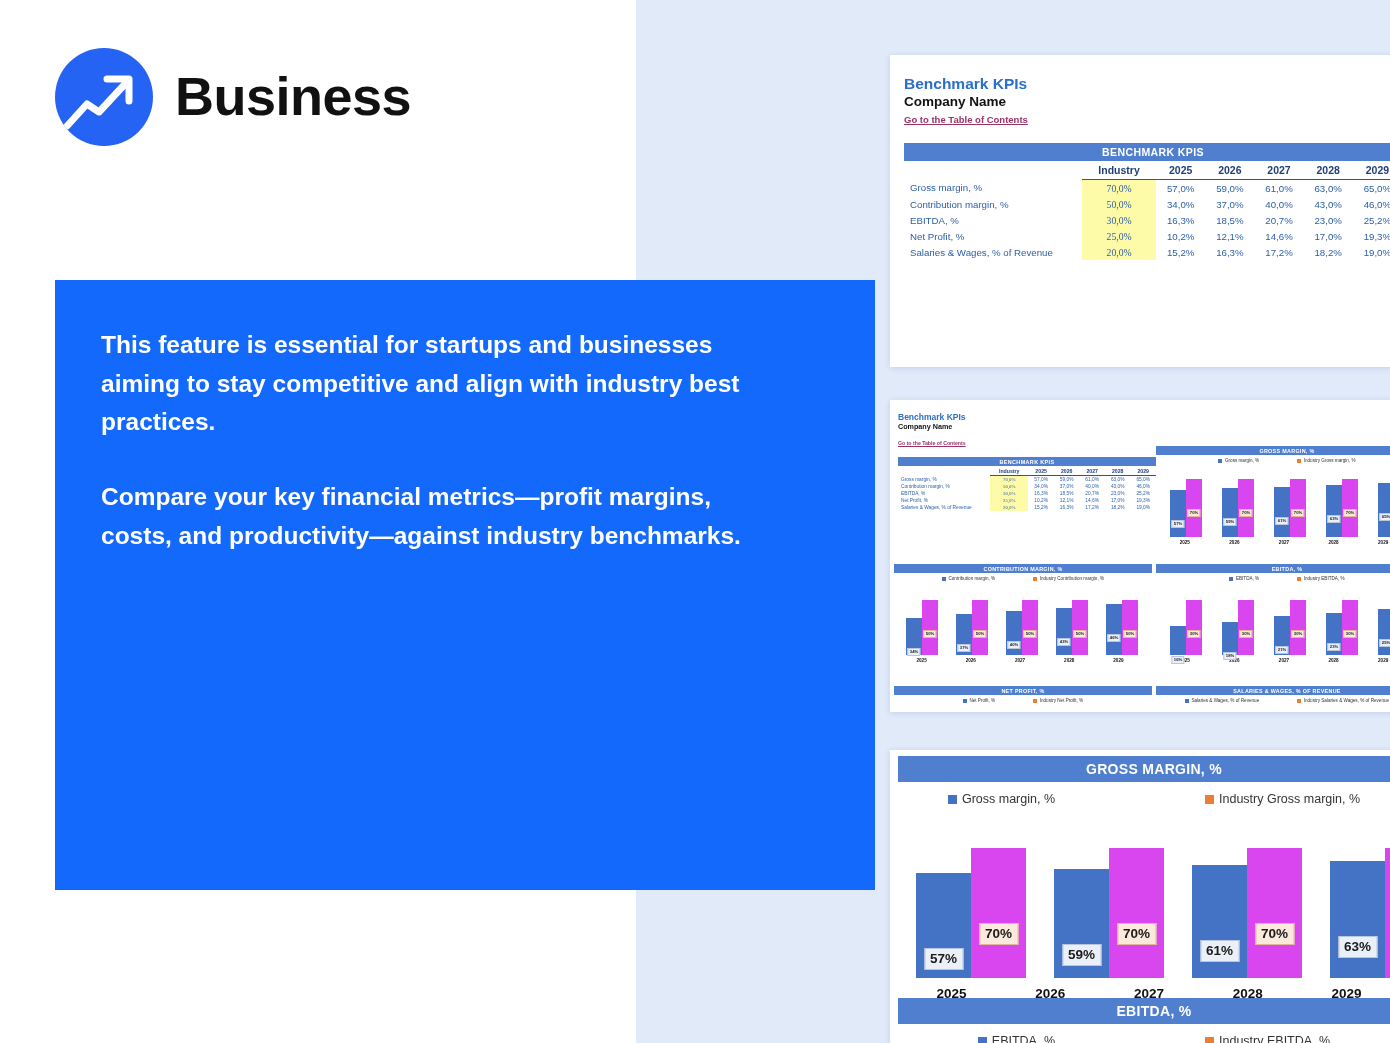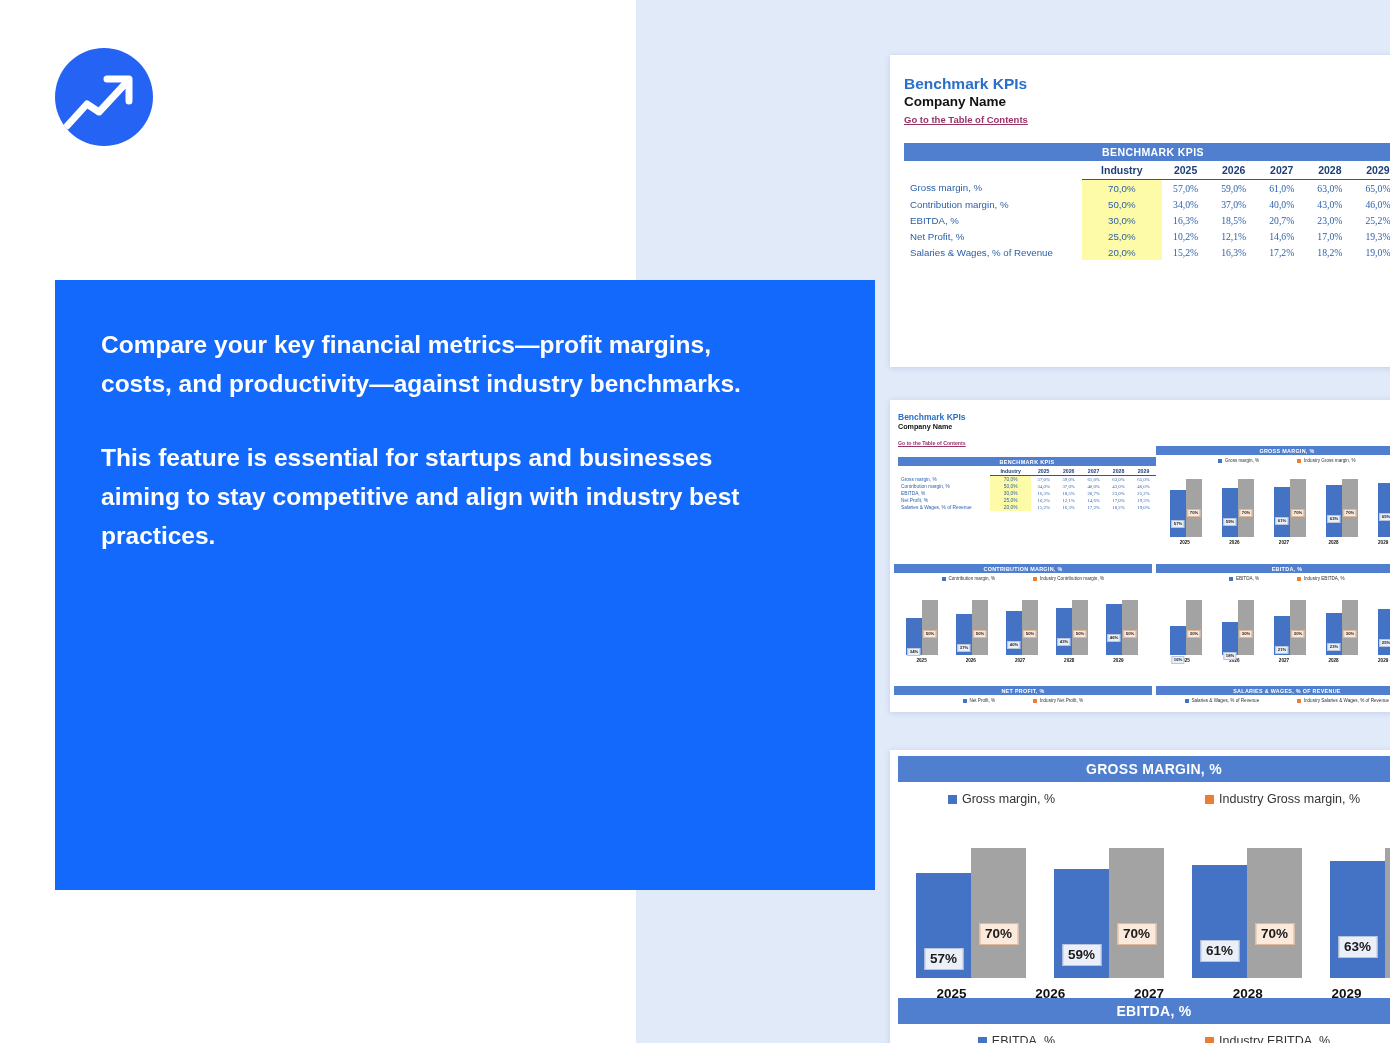--- a/index.html
+++ b/index.html
@@ -68,22 +68,22 @@
   table.kpi .banner td {
     background:#4f7fce; color:#fff; font-weight:700; text-align:center;
     letter-spacing:0.4px;
   }
   table.kpi th {
     color:#1f3f77; font-weight:700; text-align:center;
     border-bottom: 1.5px solid #2f5596;
   }
   table.kpi td { color:#2a5fa8; white-space: nowrap; }
   table.kpi td.rowlabel { text-align:left; padding-right:8px; }
-  table.kpi td.num { text-align:center;font-family:Liberation Serif, serif; }
-  table.kpi td.ind { background:#fdfaa8; text-align:center; }
+  table.kpi td.num { text-align:center; }
+  table.kpi td.ind { background:#fdfaa8; text-align:center;font-family:Liberation Serif, serif; }
 
   
   #sheet-top .pad { padding: 20px 0 0 14px; }
   #sheet-top .sh-title { font-size: 15.5px; }
   #sheet-top .sh-company { font-size: 13.5px; margin-top:1px; }
   #sheet-top .sh-link { font-size: 9.5px; margin-top:2px; display:inline-block; }
   #sheet-top table.kpi { margin-top: 16px; font-size: 10px; width: 498px; }
   #sheet-top table.kpi .banner td { font-size: 10.5px; padding: 3px 0; }
   #sheet-top table.kpi th { font-size: 10.5px; padding: 3px 0; }
   #sheet-top table.kpi td { padding: 2.5px 0; font-size: 9.7px; }
@@ -109,21 +109,21 @@
   .chart-legend { display:flex; justify-content:center; gap: 0; }
   .legend-item { display:flex; align-items:center; gap:4px; color:#333; white-space:nowrap; }
   .legend-swatch { display:inline-block; flex:none; }
   .legend-swatch.blue { background:#4472c4; }
   .legend-swatch.orange { background:#ed7d31; }
 
   .plot { position: relative; display:flex; align-items:flex-end; }
   .group { position: relative; display:flex; align-items:flex-end; justify-content:center; }
   .bar { position: relative; }
   .bar.blue { background:#4472c4; }
-  .bar.orange { background:#a3a3a3; }
+  .bar.orange { background:#d946ef; }
   .bar-label {
     position:absolute; left:50%; transform:translateX(-50%);
     background:#eaeff8; border:1px solid #b8c6dd; color:#1a1a1a;
     font-weight:700; text-align:center; white-space:nowrap; line-height:1;
   }
   .bar.orange .bar-label { background:#fbe9dc; border-color:#e0b897; }
   .axis-row { display:flex; }
   .axis-tick { text-align:center; color:#111; font-weight:700; }
 
   
@@ -150,26 +150,27 @@
   <div class="bg-light"></div>
 
   <div class="logo">
     <div class="logo-mark">
       <svg width="98" height="98" viewBox="0 0 98 98">
         <path d="M12 78 L32 56 L44 64 L70 36" stroke="#ffffff" stroke-width="7" fill="none" stroke-linecap="round" stroke-linejoin="round"></path>
         <path d="M52 31 L74 31 L74 53" stroke="#ffffff" stroke-width="7" fill="none" stroke-linecap="round" stroke-linejoin="round"></path>
       </svg>
     </div>
     <div class="logo-text">
+      <div class="logo-l1">Business</div>
     </div>
   </div>
 
   <div class="blue-panel">
+    <div class="para">This feature is essential for startups and businesses aiming to stay competitive and align with industry best practices.</div>
     <div class="para">Compare your key financial metrics—profit margins, costs, and productivity—against industry benchmarks.</div>
-    <div class="para">This feature is essential for startups and businesses aiming to stay competitive and align with industry best practices.</div>
   </div>
 
   <div class="sheet" id="sheet-top">
     <div class="pad">
       <div class="sh-title">Benchmark KPIs</div>
       <div class="sh-company">Company Name</div>
       <a class="sh-link" href="#">Go to the Table of Contents</a>
       <table class="kpi">
         <tbody>
             <tr class="banner">

